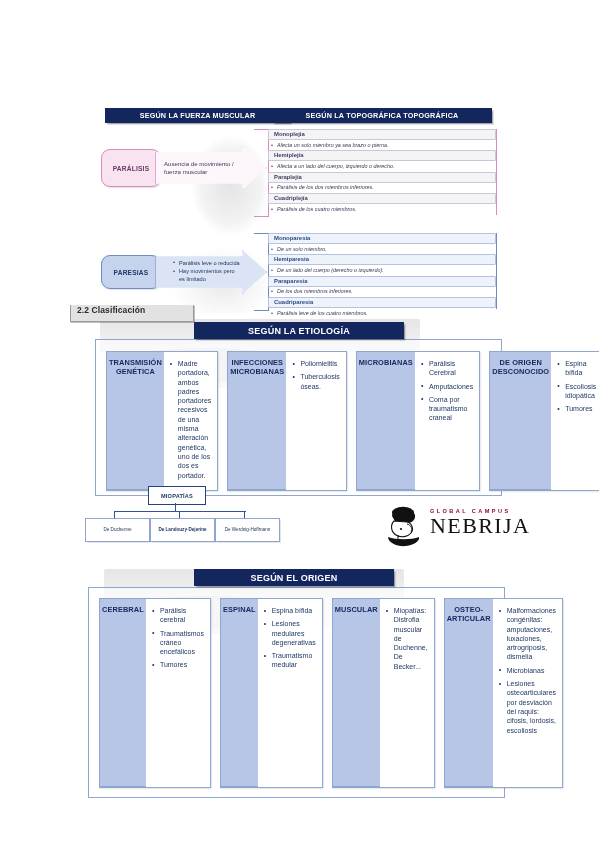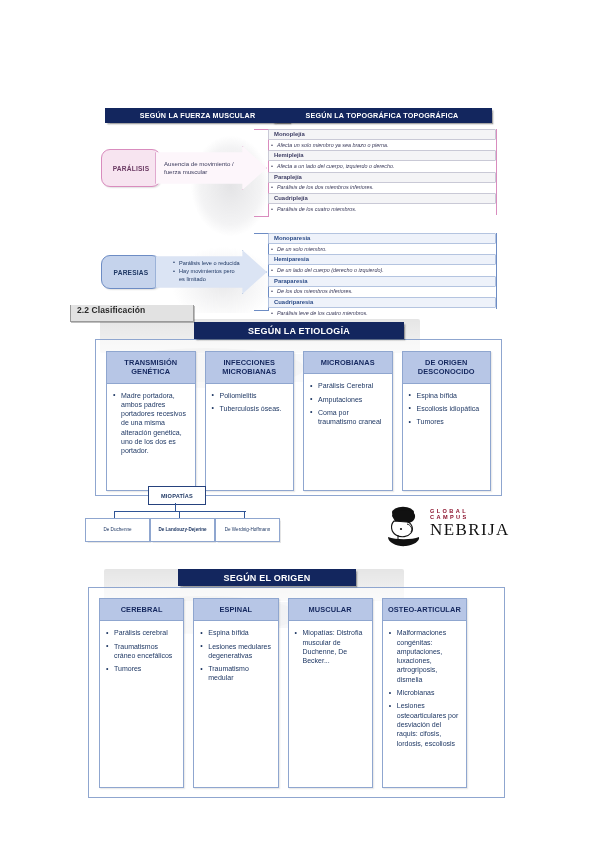--- a/index.html
+++ b/index.html
@@ -167,21 +167,21 @@
   .rail.bl{left:496px;top:197px;height:76px;border-color:#6d8cc4;}
 
   
   .sec-frame{
     position:absolute;z-index:2;
     border:1px solid #8fa6cf;
     background:rgba(255,255,255,.55);
   }
   .colwrap{position:absolute;display:flex;gap:9px;z-index:3;}
   .col{
-    flex:1;display:flex;flex-direction:column;
+    flex:1;display:flex;
     border:1px solid #8fa6cf;
     background:#ffffff;
     box-shadow:.8px .8px 1.2px rgba(0,0,0,.10);
   }
   .col .chead{
     background:#b7c6e6;
     border-bottom:1px solid #8fa6cf;
     color:#14275e;
     font-weight:bold;
     font-size:7.4px;
@@ -197,21 +197,21 @@
   .col li{
     font-size:7px;color:#1f3864;line-height:1.33;
     margin-bottom:4px;position:relative;padding-left:8px;
   }
   .col li:before{content:"\2022";position:absolute;left:0;top:-.5px;}
 
   .hdr-etio{left:194px;top:286px;width:210px;height:17px;font-size:9px;}
   #sec2-frame{left:95px;top:303px;width:405px;height:155px;}
   #sec2-cols{left:106px;top:315px;width:385px;height:140px;}
 
-  .hdr-origen{left:178px;top:533px;width:178px;height:17px;font-size:9px;}
+  .hdr-origen{left:194px;top:533px;width:200px;height:17px;font-size:9px;}
   #sec3-frame{left:88px;top:551px;width:415px;height:209px;}
   #sec3-cols{left:99px;top:562px;width:368px;height:190px;}
 
   
   #tree{position:absolute;left:85px;top:450px;width:200px;height:66px;z-index:4;}
   .mio-box{
     position:absolute;left:63px;top:0;width:56px;height:17px;
     border:1.6px solid #26427d;background:#ffffff;
     display:flex;align-items:center;justify-content:center;
     font-size:5.6px;font-weight:bold;color:#1f3864;letter-spacing:.2px;
@@ -230,21 +230,21 @@
   .leaf.l3{left:130px;width:59px;}
 
   
   #logo{position:absolute;left:382px;top:468px;width:122px;height:46px;z-index:4;}
   .logo-txt{position:absolute;left:48px;top:4px;}
   .logo-top{
     font-size:5.6px;letter-spacing:2.4px;color:#8a0f2a;font-weight:bold;
   }
   .logo-main{
     font-family:"Liberation Serif", serif;
-    font-size:17px;letter-spacing:1.4px;color:#111111;line-height:1;margin-top:1px;
+    font-size:22px;letter-spacing:1.4px;color:#111111;line-height:1;margin-top:1px;
   }
 </style>
 </head>
 <body>
 
 <div class="page">
 
   <div class="wm wm-bust"></div>
   <div class="wm wm-band"></div>
   <div class="wm wm-oval"></div>

